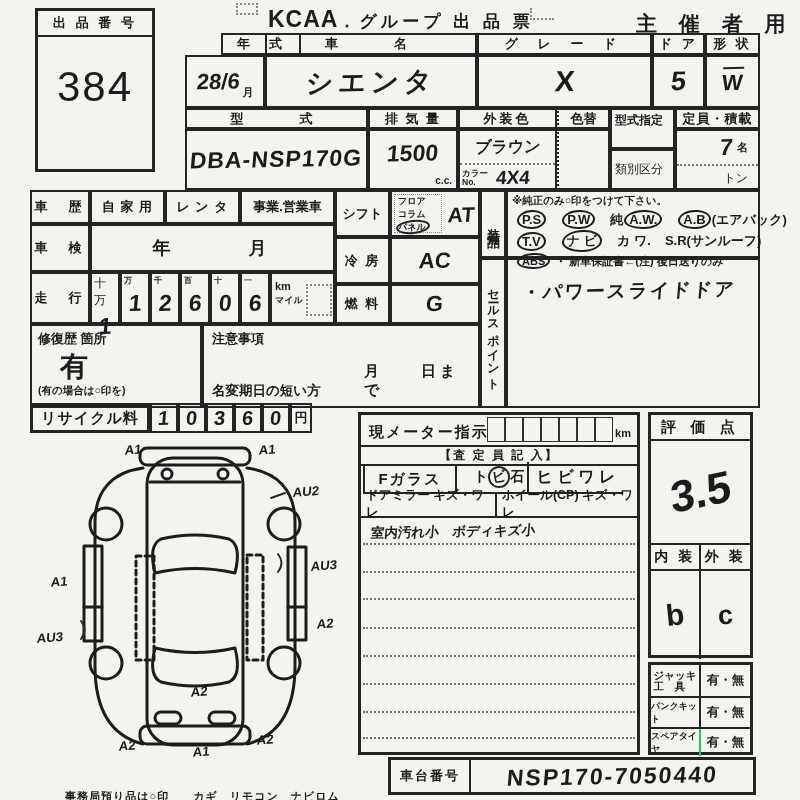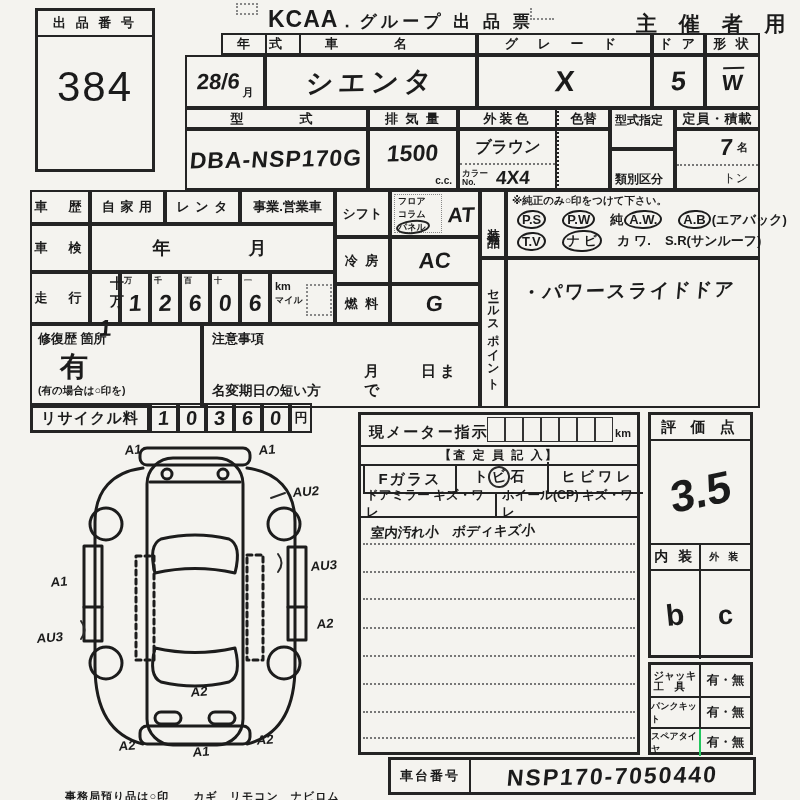--- a/index.html
+++ b/index.html
@@ -62,21 +62,21 @@
 </div>
 
 <div class="cell hdr" style="left:185px;top:108px;width:183px;height:21px;letter-spacing:10px;">型　　式</div>
 <div class="cell hdr" style="left:368px;top:108px;width:90px;height:21px;letter-spacing:2px;">排 気 量</div>
 <div class="cell hdr" style="left:458px;top:108px;width:99px;height:21px;">外装色</div>
 <div class="cell hdr" style="left:557px;top:108px;width:53px;height:21px;letter-spacing:0;border-left-style:dotted;">色替</div>
 <div class="cell" style="left:610px;top:108px;width:65px;height:41px;">
   <div style="font-size:12px;font-weight:bold;padding:2px 3px;">型式指定</div>
 </div>
 <div class="cell" style="left:610px;top:149px;width:65px;height:41px;">
-  <div style="font-size:12px;font-weight:bold;padding:20px 3px;">類別区分</div>
+  <div style="font-size:12px;font-weight:normal;padding:10px 3px;">類別区分</div>
 </div>
 <div class="cell hdr" style="left:675px;top:108px;width:85px;height:21px;letter-spacing:1px;">定員・積載</div>
 
 <div class="cell ctr" style="left:185px;top:129px;width:183px;height:61px;">
   <span class="hand" style="font-size:23px;letter-spacing:1px;">DBA-NSP170G</span>
 </div>
 <div class="cell" style="left:368px;top:129px;width:90px;height:61px;">
   <div class="ctr" style="height:44px;">
       <span class="hand" style="font-size:23px;">1500</span>
     </div>
@@ -104,21 +104,21 @@
 <div class="cell hdr" style="left:30px;top:190px;width:60px;height:34px;letter-spacing:4px;">車　歴</div>
 <div class="cell hdr" style="left:90px;top:190px;width:75px;height:34px;letter-spacing:1px;">自 家 用</div>
 <div class="cell hdr" style="left:165px;top:190px;width:75px;height:34px;letter-spacing:1px;">レ ン タ</div>
 <div class="cell hdr" style="left:240px;top:190px;width:95px;height:34px;letter-spacing:0;">事業.営業車</div>
 
 <div class="cell hdr" style="left:30px;top:224px;width:60px;height:48px;letter-spacing:4px;">車　検</div>
 <div class="cell ctr" style="left:90px;top:224px;width:245px;height:48px;font-size:18px;font-weight:bold;letter-spacing:6px;">年　　　月</div>
 
 <div class="cell hdr" style="left:30px;top:272px;width:60px;height:52px;letter-spacing:4px;">走　行</div>
 <div class="cell" style="left:90px;top:272px;width:30px;height:52px;">
-  <div style="font-size:14px;font-weight:bold;padding:1px 2px;margin-left:16px;">十万</div>
+  <div style="font-size:12px;font-weight:normal;padding:1px 2px;">十万</div>
   <div class="ctr" style="height:32px;">
       <span class="hand" style="font-size:23px;">1</span>
     </div>
 </div>
 <div class="cell" style="left:120px;top:272px;width:30px;height:52px;">
   <div style="font-size:8px;font-weight:bold;padding:1px 2px;">万</div>
   <div class="ctr" style="height:32px;">
       <span class="hand" style="font-size:23px;">1</span>
     </div>
 </div>
@@ -193,20 +193,24 @@
     <span class="circ">P.S</span>
     <span class="circ">P.W</span>
     <span><span>純</span><span class="circ">A.W.</span></span>
     <span><span class="circ">A.B</span><span>(エアバック)</span></span>
   </div>
   <div class="eqline" style="padding:1px 0 0 8px;">
     <span class="circ">T.V</span>
     <span class="circ">ナ ビ</span>
     <span>カ ワ.</span>
     <span>S.R(サンルーフ)</span>
+  </div>
+  <div class="eqline" style="padding:1px 0 0 8px;font-size:11px;gap:4px;">
+    <span class="circ">ABS</span>
+    <span>・ 新車保証書←(注) 後日送りのみ</span>
   </div>
 </div>
 
 <div class="cell ctr" style="left:480px;top:258px;width:26px;height:150px;">
   <span class="vtext" style="font-size:12px;font-weight:bold;letter-spacing:1px;">セールスポイント</span>
 </div>
 <div class="cell" style="left:506px;top:258px;width:254px;height:150px;">
   <span class="hand" style="position:absolute;left:14px;top:18px;font-size:19px;letter-spacing:2px;">・パワースライドドア</span>
 </div>
 
@@ -240,21 +244,21 @@
   <div style="position:absolute;right:6px;top:12px;font-size:11px;font-weight:bold;">km</div>
 
   <div class="ctr" style="position:absolute;left:0;top:30px;width:276px;height:17px;border-top:2px solid #242424;border-bottom:2px solid #242424;font-size:12px;font-weight:bold;letter-spacing:2px;">【査 定 員 記 入】</div>
 
   <div class="ctr" style="position:absolute;left:2px;top:49px;width:90px;height:26px;border:2.5px solid #242424;font-size:15px;font-weight:bold;letter-spacing:2px;">Fガラス</div>
   <div class="ctr" style="position:absolute;left:94px;top:47px;width:88px;height:30px;border-bottom:2px solid #242424;font-size:14px;font-weight:bold;">
     <span>ト</span>
     <span class="circ-s">ビ</span>
     <span>石</span>
   </div>
-  <div class="ctr" style="position:absolute;left:186px;top:47px;width:94px;height:30px;border-left:2px solid #242424;border-bottom:2px solid #242424;font-size:14px;font-weight:bold;">ヒ ビ ワ レ</div>
+  <div class="ctr" style="position:absolute;left:166px;top:47px;width:94px;height:30px;border-left:2px solid #242424;border-bottom:2px solid #242424;font-size:16px;font-weight:bold;">ヒ ビ ワ レ</div>
 
   <div style="position:absolute;left:134px;top:77px;width:142px;height:26px;border-left:2px solid #242424;border-bottom:2px solid #242424;font-size:12.5px;font-weight:bold;display:flex;align-items:center;padding-left:5px;box-sizing:border-box;">ホイール(CP) キズ・ワレ</div>
   <div style="position:absolute;left:0;top:77px;width:134px;height:26px;border-bottom:2px solid #242424;font-size:12.5px;font-weight:bold;display:flex;align-items:center;padding-left:5px;box-sizing:border-box;">ドアミラー キズ・ワレ</div>
 
   <span class="hand" style="position:absolute;left:10px;top:108px;font-size:13.5px;">室内汚れ小　ボディキズ小</span>
 
   <div class="dotline" style="left:2px;top:128px;width:272px;"></div>
   <div class="dotline" style="left:2px;top:156px;width:272px;"></div>
   <div class="dotline" style="left:2px;top:183px;width:272px;"></div>
   <div class="dotline" style="left:2px;top:212px;width:272px;"></div>
@@ -264,21 +268,21 @@
   <div class="dotline" style="left:2px;top:322px;width:272px;"></div>
 </div>
 
 <div class="cell b3" style="left:648px;top:412px;width:105px;height:246px;">
   <div class="ctr" style="height:24px;border-bottom:2px solid #242424;font-size:15px;font-weight:bold;letter-spacing:5px;">評 価 点</div>
   <div class="ctr" style="height:102px;">
     <span class="hand" style="font-size:44px;transform:rotate(-12deg) skewX(-6deg);">3.5</span>
   </div>
   <div style="display:flex;border-top:2px solid #242424;border-bottom:2px solid #242424;height:24px;">
     <div class="ctr" style="width:50%;border-right:2px solid #242424;box-sizing:border-box;font-size:14px;font-weight:bold;letter-spacing:3px;">内 装</div>
-    <div class="ctr" style="width:50%;font-size:10px;font-weight:bold;letter-spacing:3px;">外 装</div>
+    <div class="ctr" style="width:50%;font-size:14px;font-weight:bold;letter-spacing:3px;">外 装</div>
   </div>
   <div style="display:flex;height:88px;">
     <div class="ctr" style="width:50%;border-right:2px solid #242424;box-sizing:border-box;">
       <span class="hand" style="font-size:30px;transform:rotate(-6deg);">b</span>
     </div>
     <div class="ctr" style="width:50%;">
       <span class="hand" style="font-size:27px;transform:rotate(-4deg);">c</span>
     </div>
   </div>
 </div>

